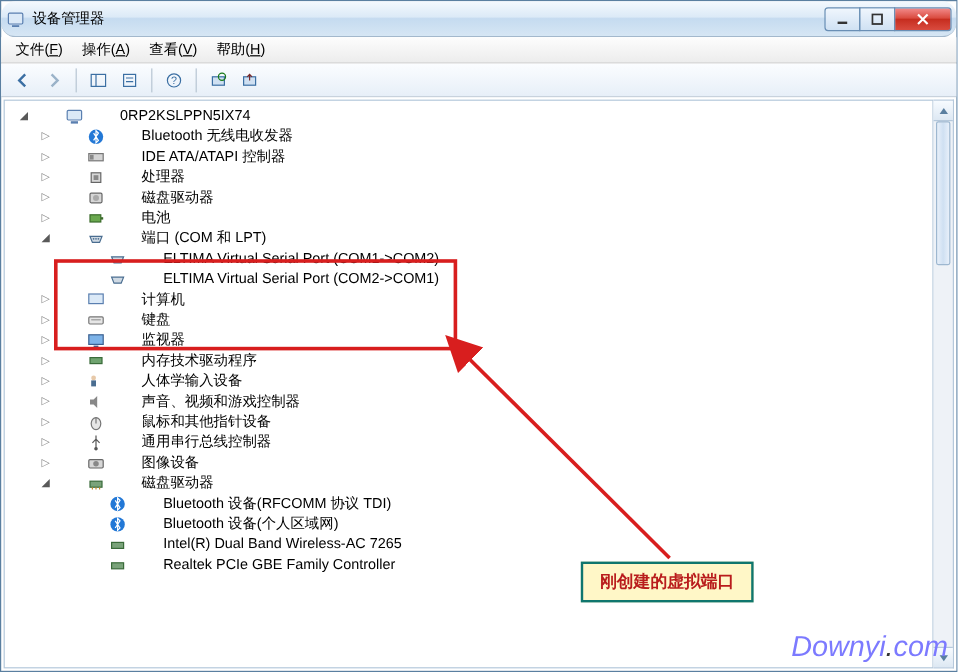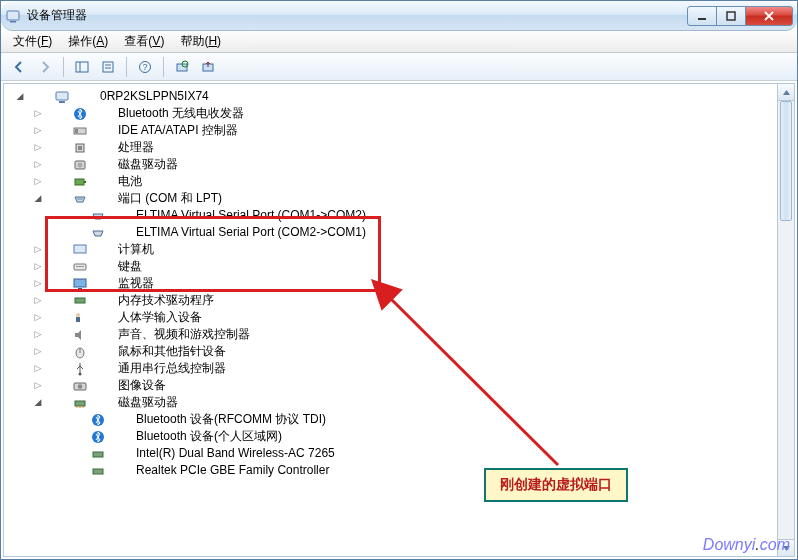--- a/index.html
+++ b/index.html
@@ -122,21 +122,21 @@
     border:2px solid #0f766e;
     padding: 6px 14px;
     color:#b91c1c;
     font-weight:bold;
     font-size:14px;
   }
   .watermark {
     position:absolute;
     right:8px; bottom:6px;
     color:#7c7aff;
-    font-size:16px;
+    font-size:24px;
     font-family: "Segoe UI", Arial;
     font-style:italic;
     pointer-events:none;
     text-align:center;
   }
   .watermark .dot { color:#333; }
   .arrow-svg { position:absolute; pointer-events:none; }
   svg { display:block; }
 </style>
 </head>

